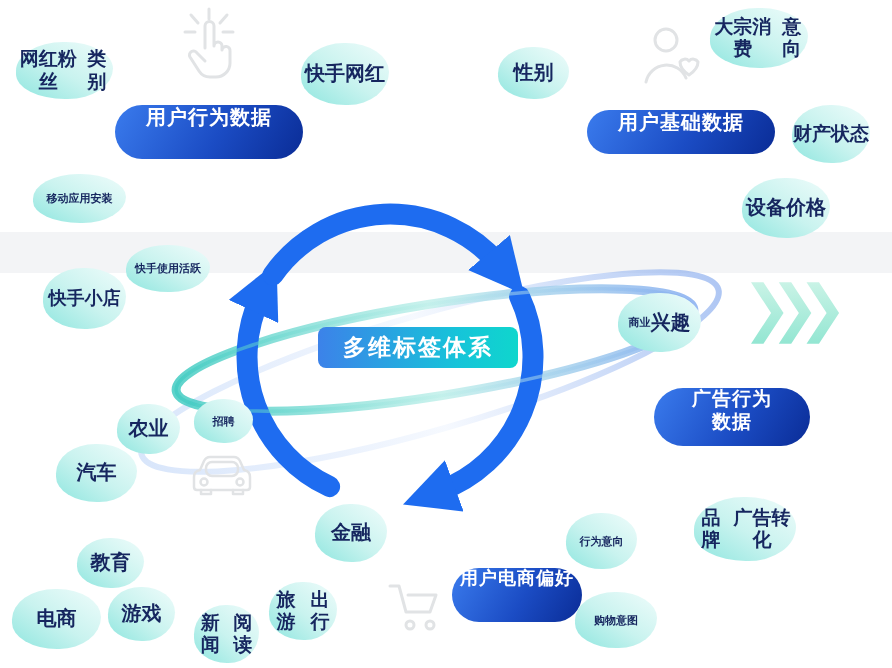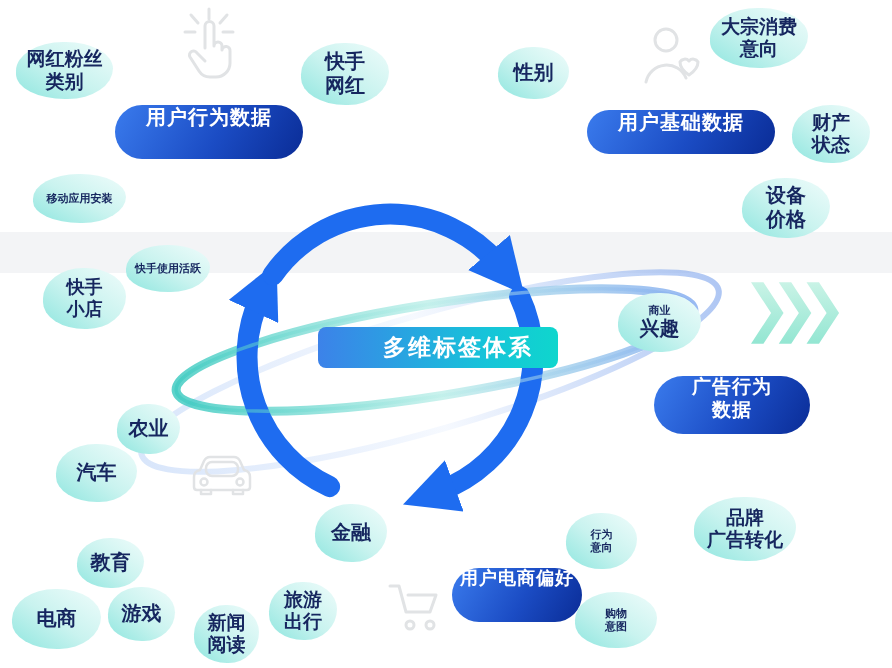--- a/index.html
+++ b/index.html
@@ -4,22 +4,22 @@
 <style>
   html,body{margin:0;padding:0;background:#fff;}
   .stage{position:relative;width:892px;height:668px;background:#ffffff;overflow:hidden;
          font-family:"Liberation Sans",sans-serif;}
   .band{position:absolute;left:0;top:232px;width:892px;height:41px;background:#f3f4f6;z-index:0;}
   svg.layer{position:absolute;left:0;top:0;pointer-events:none;}
   .z1{z-index:1}.z2{z-index:2}.z4{z-index:4}
   .badge{position:absolute;left:318px;top:327px;width:200px;height:41px;z-index:3;
          display:flex;align-items:center;justify-content:center;
          background:linear-gradient(90deg,#3c82e9 0%,#16c4d9 70%,#0fd6cd 100%);
-         border-radius:8px;color:#fff;font-size:23px;font-weight:bold;letter-spacing:2px;padding-left:40px;}
-  .bubble{position:absolute;z-index:5;display:flex;flex-direction:column;align-items:center;
+         border-radius:8px;color:#fff;font-size:23px;font-weight:bold;letter-spacing:2px;}
+  .bubble{position:absolute;z-index:5;display:flex;align-items:center;
           justify-content:center;text-align:center;color:#16265f;font-weight:bold;line-height:1.18;
           background:linear-gradient(to top right,#8fe6df 0%,#c9f3ef 48%,#effcfb 100%);
           border-radius:50% 50% 48% 52% / 52% 48% 55% 45%;}
   .t20{font-size:20px}.t19{font-size:19px}.t18{font-size:18px}.t11{font-size:11px}
   .pill{position:absolute;z-index:5;display:flex;flex-direction:column;align-items:center;
         text-align:center;color:#fff;font-weight:bold;line-height:1.2;
         font-size:20px;letter-spacing:1px;border-radius:999px;
         background:linear-gradient(120deg,#3a7bed 0%,#1b4cc4 55%,#0a2c96 100%);}
   .pill.small{font-size:18px;}
   .icon{position:absolute;z-index:5;}
@@ -75,21 +75,21 @@
       <ellipse cx="435" cy="350" rx="262" ry="46" fill="none" stroke="url(#gTeal)" stroke-width="3.5" opacity="0.55"></ellipse>
     </g>
   </svg>
 
   <div class="pill" style="left:115px;top:105px;width:188px;height:54px">
     <span>用户行为数据</span>
   </div>
   <div class="pill" style="left:587px;top:110px;width:188px;height:44px">
     <span>用户基础数据</span>
   </div>
-  <div class="pill" style="left:654px;top:376px;width:156px;height:58px;font-size:19px">
+  <div class="pill" style="left:654px;top:388px;width:156px;height:58px;font-size:19px">
     <span>广告行为</span>
     <span>数据</span>
   </div>
   <div class="pill small" style="left:452px;top:568px;width:130px;height:54px">
     <span>用户电商偏好</span>
   </div>
 
   <div class="bubble t19" style="left:16px;top:42px;width:97px;height:57px">
     <span>网红粉丝</span>
     <span>类别</span>
@@ -122,20 +122,23 @@
   <div class="bubble t18" style="left:43px;top:268px;width:83px;height:61px">
     <span>快手</span>
     <span>小店</span>
   </div>
   <div class="bubble" style="left:618px;top:293px;width:83px;height:59px">
     <span class="t11">商业</span>
     <span class="t20">兴趣</span>
   </div>
   <div class="bubble t20" style="left:117px;top:404px;width:63px;height:50px">
     <span>农业</span>
+  </div>
+  <div class="bubble t11" style="left:194px;top:399px;width:59px;height:44px">
+    <span>招聘</span>
   </div>
   <div class="bubble t20" style="left:56px;top:444px;width:81px;height:58px">
     <span>汽车</span>
   </div>
   <div class="bubble t20" style="left:77px;top:538px;width:67px;height:50px">
     <span>教育</span>
   </div>
   <div class="bubble t20" style="left:315px;top:504px;width:72px;height:58px">
     <span>金融</span>
   </div>

